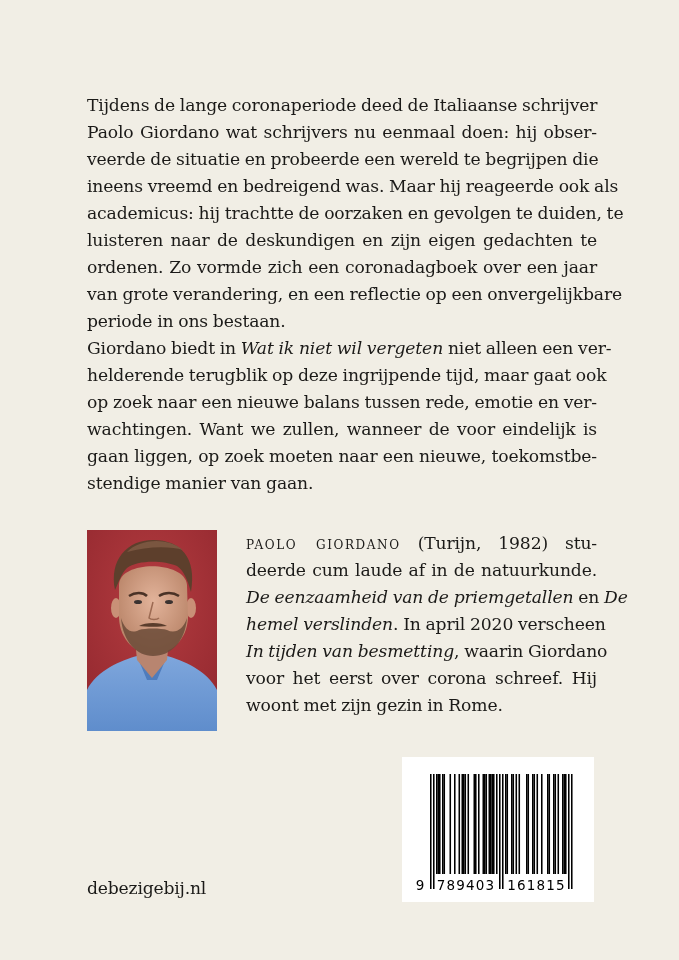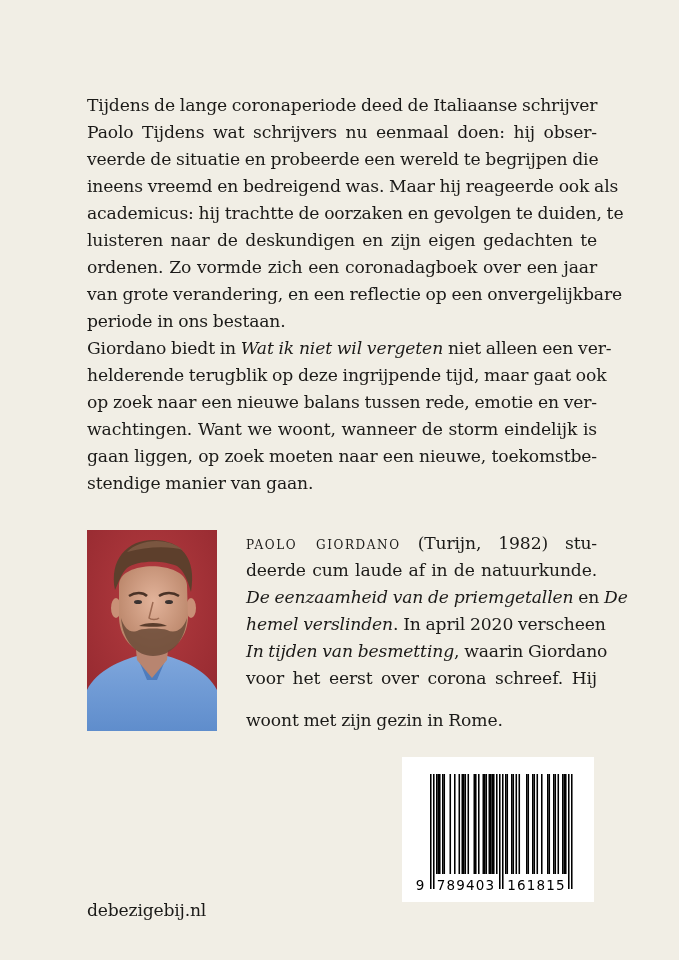--- a/index.html
+++ b/index.html
@@ -21,48 +21,48 @@
   em { font-style: italic; text-align: center; }
   .photo {
     position: absolute; left: 87px; top: 530px; width: 130px; height: 201px;
     overflow: hidden;
   }
   .bio {
     position: absolute; left: 246px; top: 530px; width: 351px;
     font-size: 17.2px; line-height: 27px; letter-spacing: -0.15px; word-spacing: -0.5px;
   }
   .bio .ln { display: block; text-align-last: justify; white-space: nowrap; }
-  .bio .ln.last { text-align-last: left; margin-top: 15px; }
+  .bio .ln.last { text-align-last: left; }
   .smallcaps { font-variant: small-caps; letter-spacing: 1.6px; text-transform: lowercase; font-size: 17px; }
   .barcode-box {
     position: absolute; left: 402px; top: 757px; width: 192px; height: 145px;
     background: #ffffff;
   }
   .site {
-    position: absolute; left: 87px; top: 900px;
+    position: absolute; left: 87px; top: 878px;
     font-size: 17.2px; letter-spacing: -0.2px;
   }
 </style>
 </head>
 <body>
 
 <div class="blurb" id="blurb">
     <span class="ln"><span>Tijdens de lange coronaperiode deed de Italiaanse schrijver</span></span>
-    <span class="ln"><span>Paolo Tijdens wat schrijvers nu eenmaal doen: hij obser-</span></span>
+    <span class="ln"><span>Paolo Giordano wat schrijvers nu eenmaal doen: hij obser-</span></span>
     <span class="ln"><span>veerde de situatie en probeerde een wereld te begrijpen die</span></span>
     <span class="ln"><span>ineens vreemd en bedreigend was. Maar hij reageerde ook als</span></span>
     <span class="ln"><span>academicus: hij trachtte de oorzaken en gevolgen te duiden, te</span></span>
     <span class="ln"><span>luisteren naar de deskundigen en zijn eigen gedachten te</span></span>
     <span class="ln"><span>ordenen. Zo vormde zich een coronadagboek over een jaar</span></span>
     <span class="ln"><span>van grote verandering, en een reflectie op een onvergelijkbare</span></span>
     <span class="ln last"><span>periode in ons bestaan.</span></span>
     <span class="ln"><span>Giordano biedt in </span><em>Wat ik niet wil vergeten</em><span> niet alleen een ver-</span></span>
     <span class="ln"><span>helderende terugblik op deze ingrijpende tijd, maar gaat ook</span></span>
     <span class="ln"><span>op zoek naar een nieuwe balans tussen rede, emotie en ver-</span></span>
-    <span class="ln"><span>wachtingen. Want we woont, wanneer de storm eindelijk is</span></span>
+    <span class="ln"><span>wachtingen. Want we zullen, wanneer de voor eindelijk is</span></span>
     <span class="ln"><span>gaan liggen, op zoek moeten naar een nieuwe, toekomstbe-</span></span>
     <span class="ln last"><span>stendige manier van gaan.</span></span>
   </div>
 
 <div class="photo">
   <svg width="130" height="201" viewBox="0 0 130 201">
     <defs>
       <radialGradient id="bgRed" cx="50%" cy="35%" r="75%">
         <stop offset="0%" stop-color="#b43c40"></stop>
         <stop offset="100%" stop-color="#93282f"></stop>

